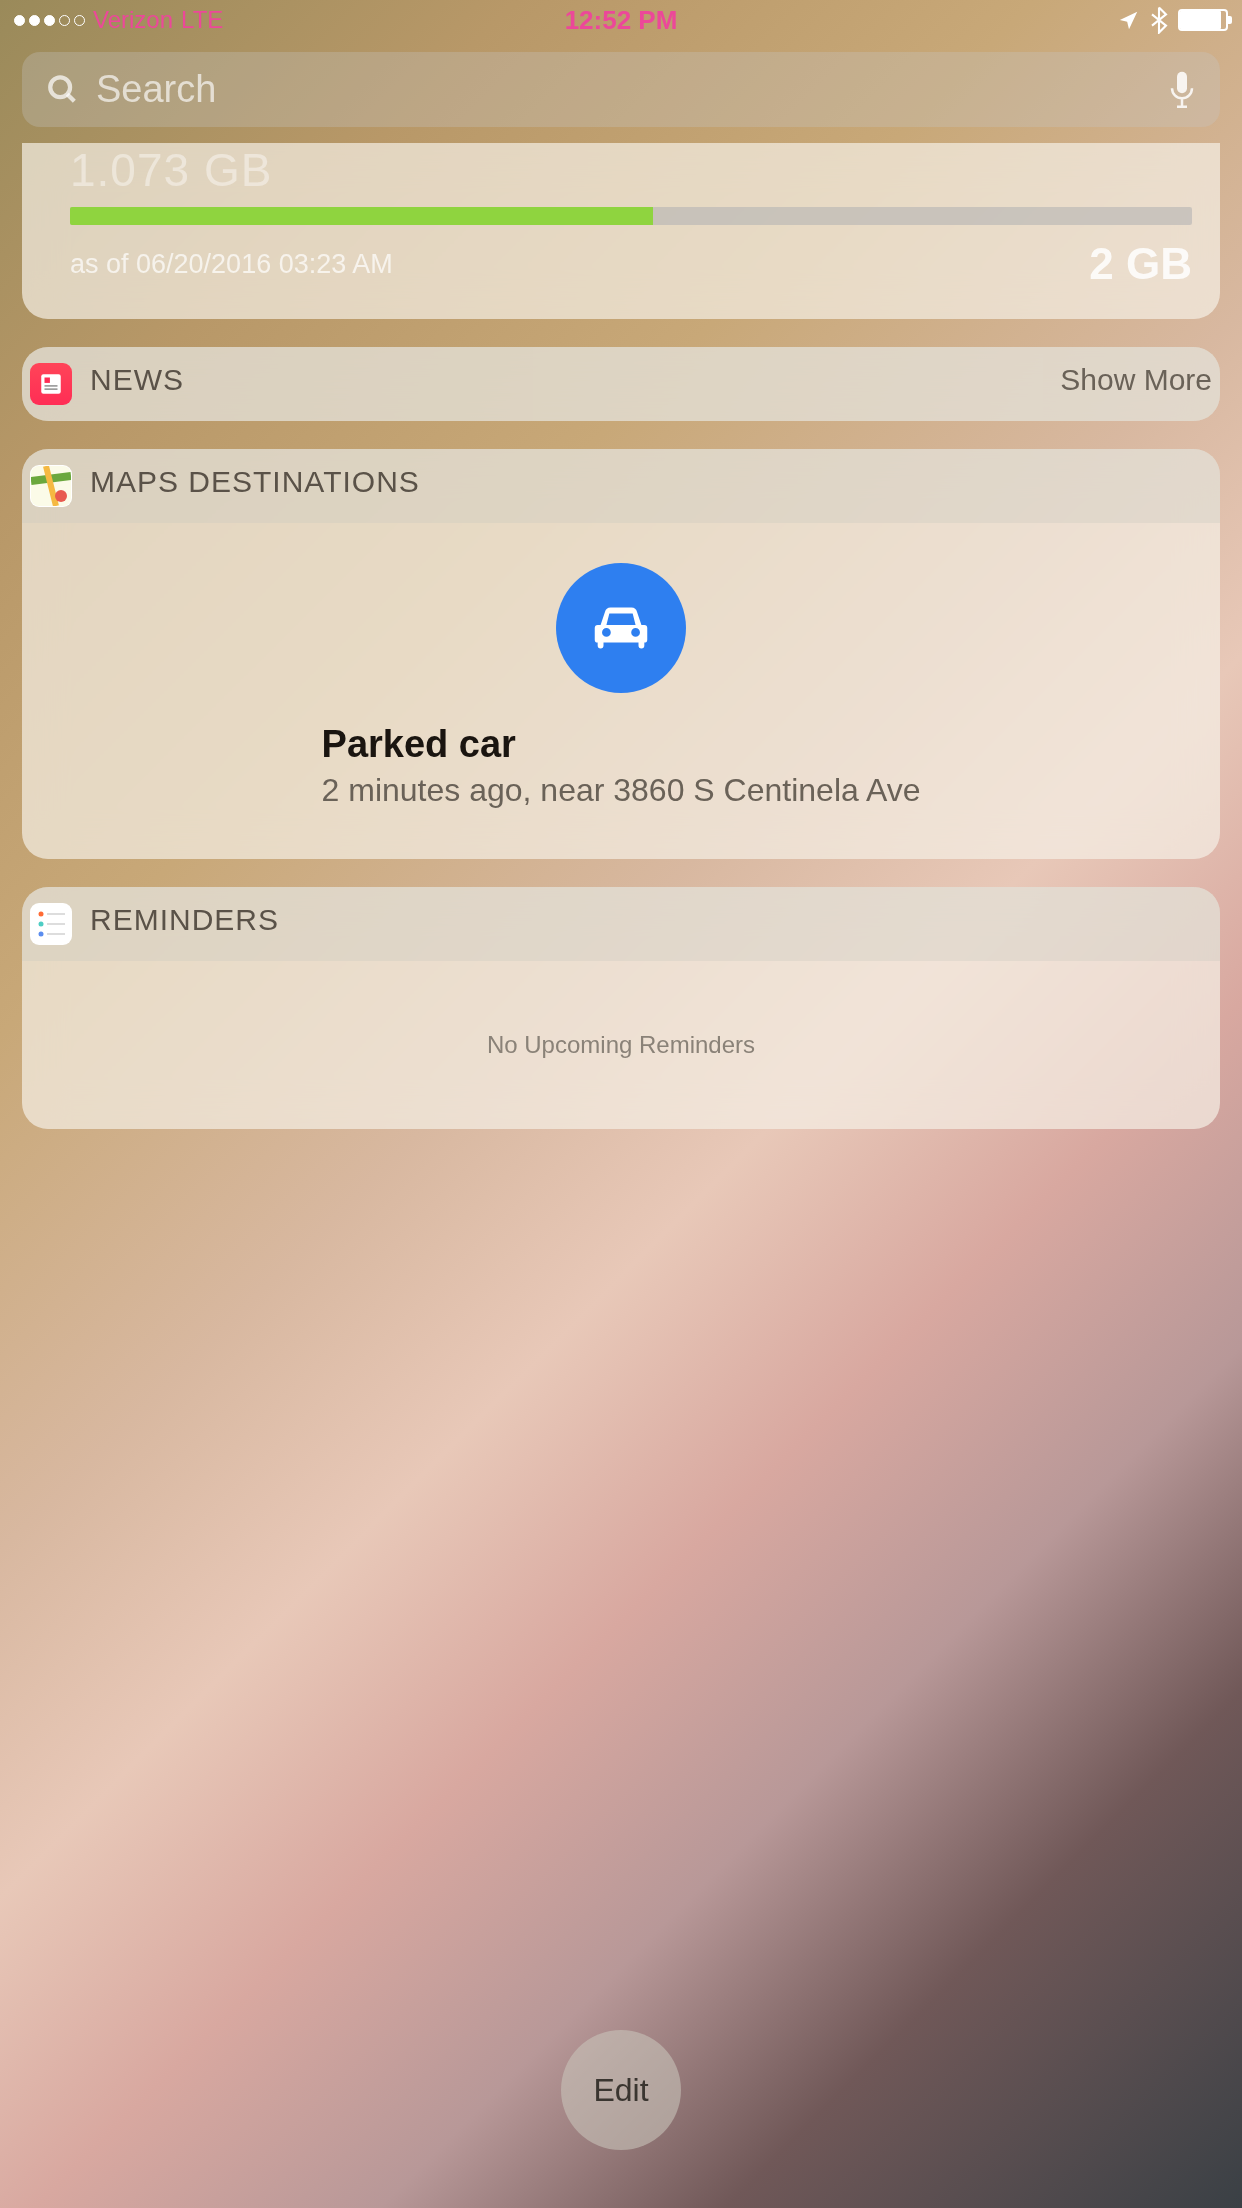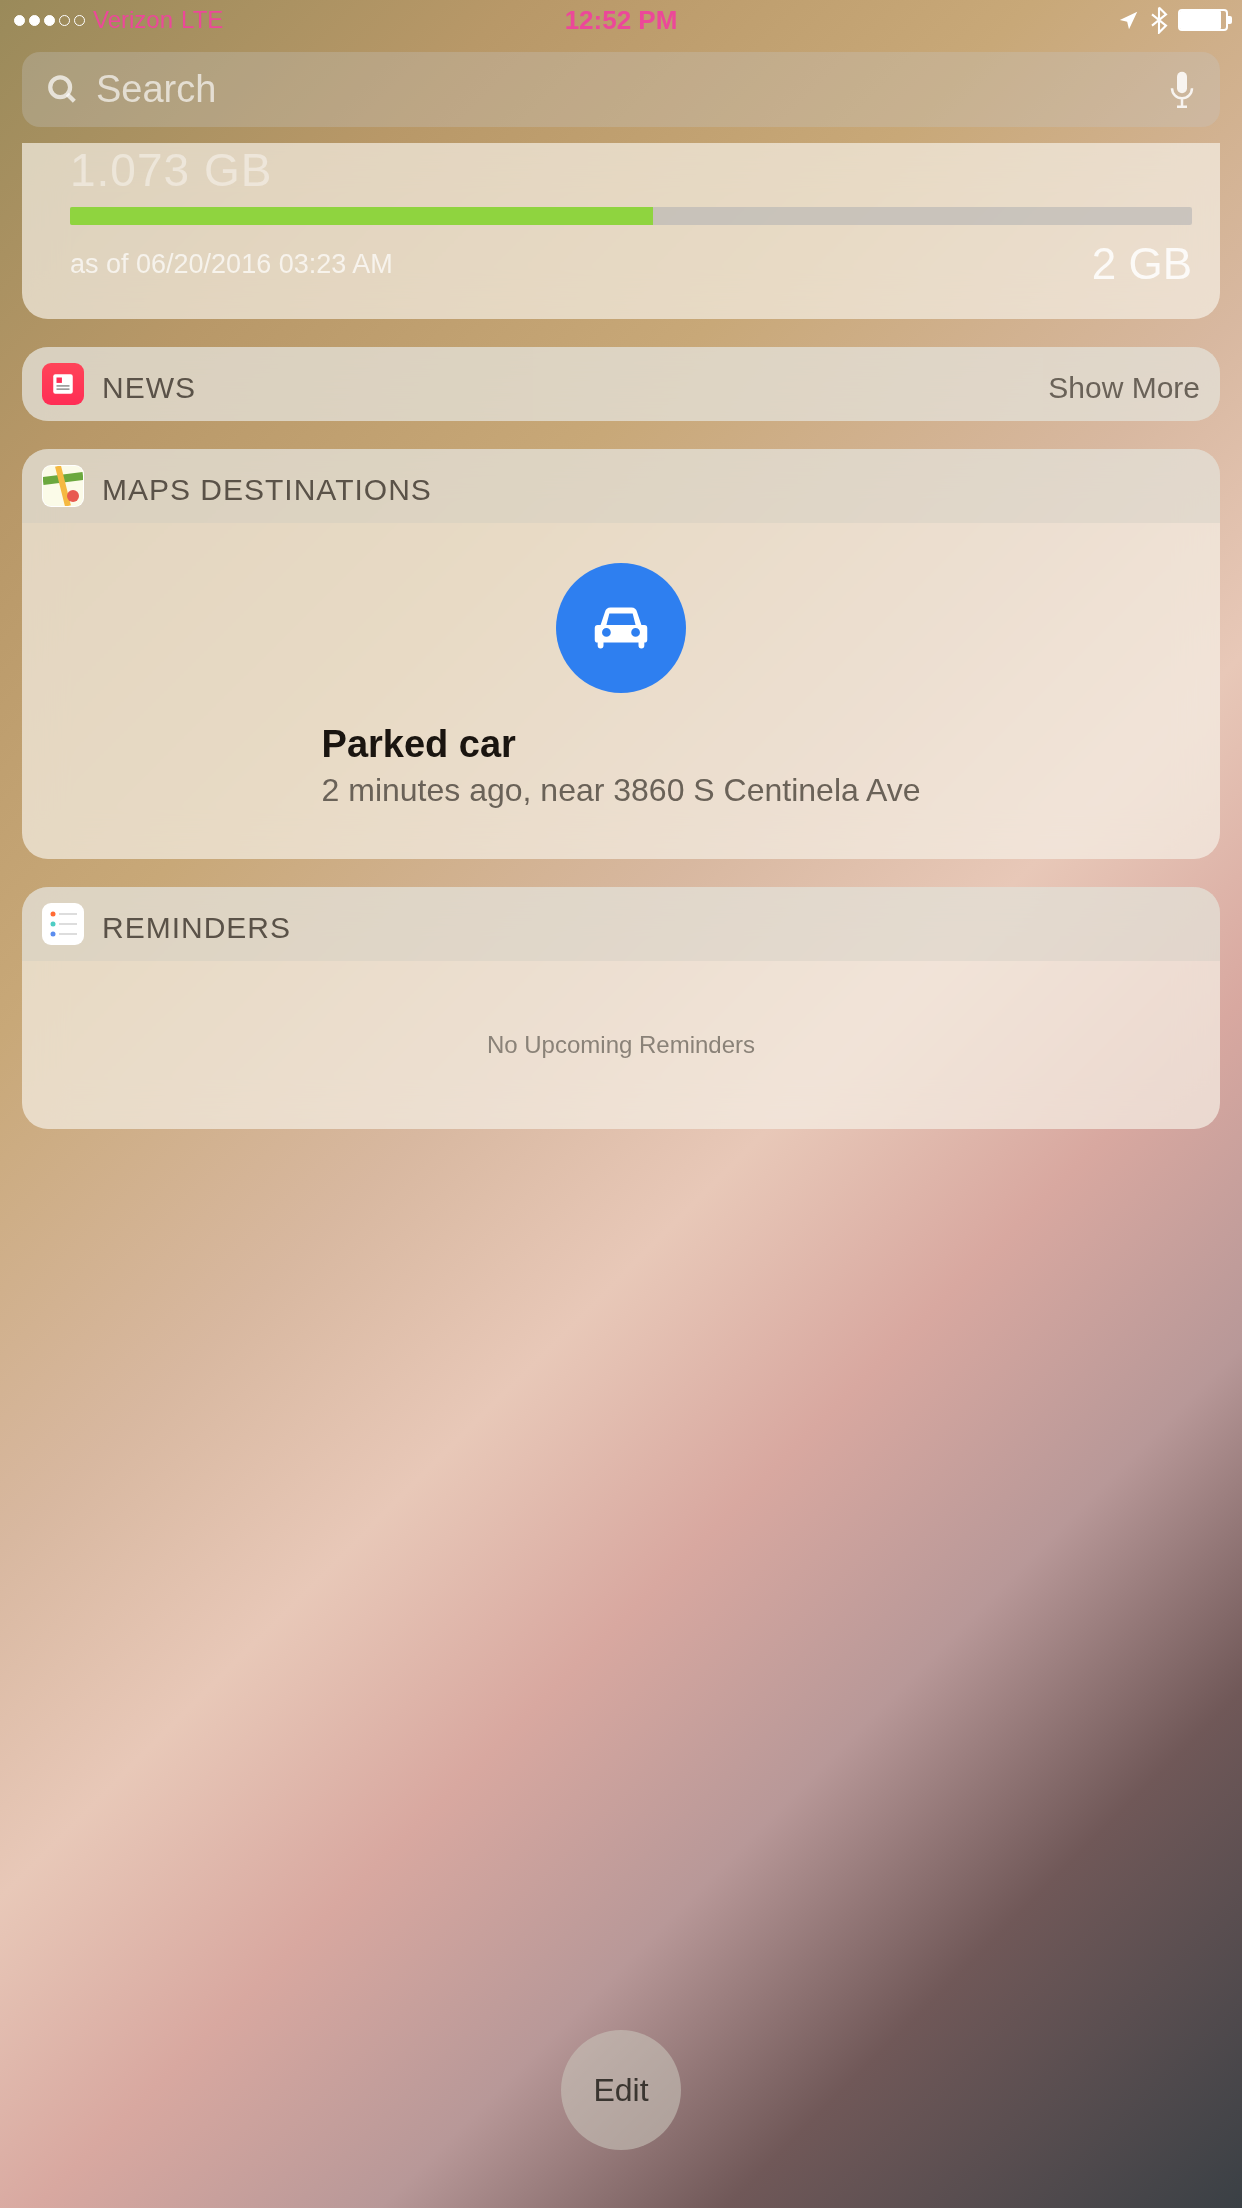--- a/index.html
+++ b/index.html
@@ -60,24 +60,24 @@
   border-top-right-radius: 0;
   padding-left: 20px;
 }
 
 .data-widget-body { padding: 0 28px 30px; }
 .data-amount { color: rgba(255,255,255,0.85); font-size: 46px; font-weight: 300; letter-spacing: 1px; margin-bottom: 10px; opacity: 0.5; }
 .progress-track { height: 18px; background: rgba(180,180,180,0.6); border-radius: 2px; overflow:hidden; margin-bottom:14px; }
 .progress-fill { height:100%; background:#8fd43f; width:52%; }
 .data-row { display:flex; justify-content:space-between; align-items:center; }
 .data-time { color: rgba(255,255,255,0.7); font-size:27px; }
-.data-total { color: rgba(255,255,255,0.85); font-size:44px; font-weight:400; }
+.data-total { color: rgba(255,255,255,0.85); font-size:44px; font-weight:700; }
 
 .widget-header {
-  display:flex; align-items:flex-end; padding: 16px 20px;
+  display:flex; align-items:flex-start; padding: 16px 8px;
   background: rgba(200,200,190,0.35);
 }
 .widget-app-icon {
   width: 42px; height: 42px; border-radius: 9px; margin-right: 18px;
   display:flex; align-items:center; justify-content:center;
   font-size:24px; color:#fff;
 }
 .news-icon { background: linear-gradient(180deg,#ff4458,#ff2d55); }
 .maps-icon { background: #fff; }
 .reminders-icon { background: #fff; }

